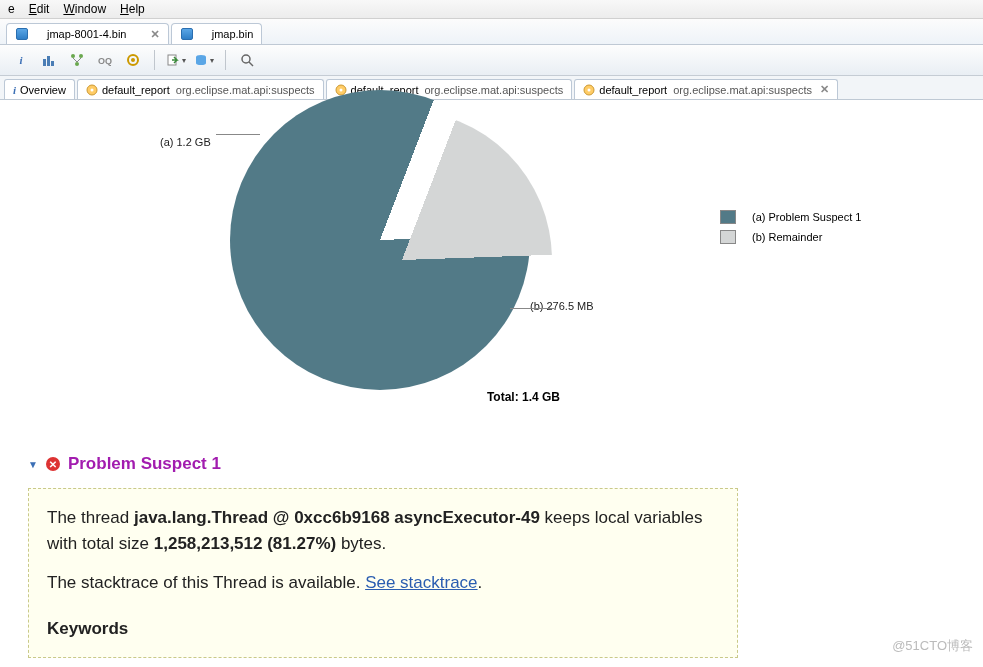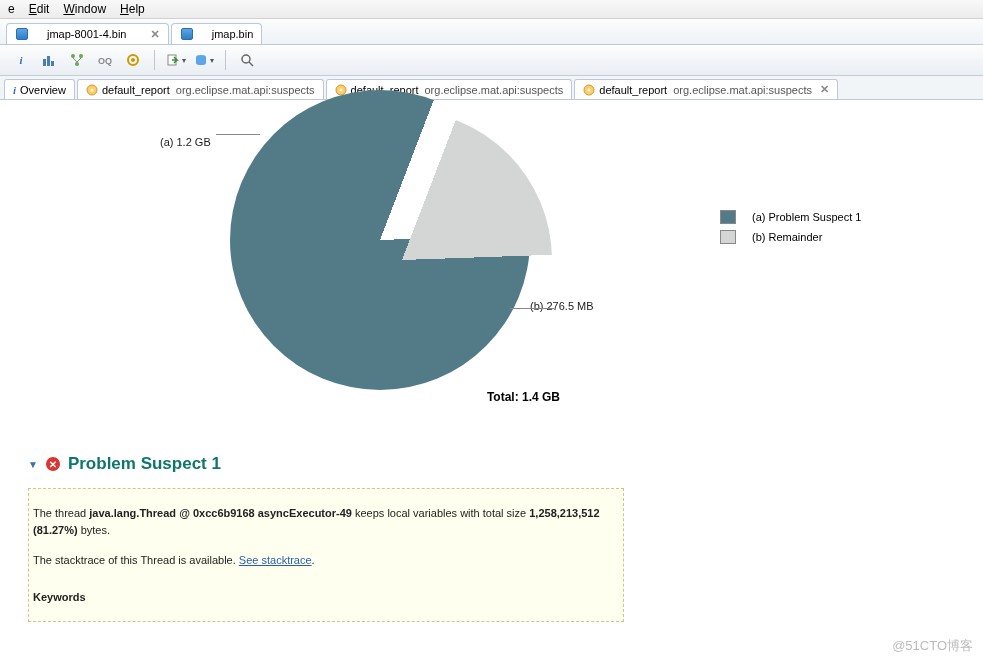--- a/index.html
+++ b/index.html
@@ -30,22 +30,22 @@
 .pie-slice-b { position:absolute; left:22px; top:20px; width:300px; height:300px; border-radius:50%; background: conic-gradient(from 88deg, transparent 0deg 293deg, #d4d6d6 293deg 360deg); }
 .callout { position:absolute; font-size:11px; color:#222; }
 .callout-line { position:absolute; border-top:1px solid #888; }
 .legend { position:absolute; left:700px; top:110px; font-size:11px; }
 .legend-item { display:flex; align-items:center; gap:16px; margin-bottom:6px; }
 .swatch { width:16px; height:14px; border:1px solid #888; }
 .total { text-align:right; font-weight:bold; font-size:12px; margin-top:10px; margin-left:-210px; width:540px; position:absolute; left:210px; top:280px; }
 .section-head { display:flex; align-items:center; gap:8px; margin: 44px 0 14px 8px; }
 .twist { color:#3b6fb5; font-size:10px; }
 .err-ico { width:14px; height:14px; border-radius:50%; background:#d33; color:#fff; display:flex; align-items:center; justify-content:center; font-size:10px; font-weight:bold; }
-.section-title { font-size:17px; font-weight:bold; color:#0f766e; font-family: Verdana, sans-serif; }
-.report-box { margin: 0 0 0 8px; width: 596px; background:#fffff0; border:1px dashed #c9c98a; padding:16px 4px; font-family: Verdana, sans-serif; font-size:11px; line-height:1.5; color:#222; }
+.section-title { font-size:17px; font-weight:bold; color:#a21caf; font-family: Verdana, sans-serif; }
+.report-box { margin: 0 0 0 8px; width: 710px; background:#fffff0; border:1px dashed #c9c98a; padding:16px 18px; font-family: Verdana, sans-serif; font-size:17px; line-height:1.5; color:#222; }
 .report-box p { margin-bottom:14px; }
 .report-box strong { font-weight:bold; }
 .report-box a { color:#2a5db0; }
 .keywords { font-weight:bold; margin-top:20px; }
 .watermark { position:absolute; right:10px; bottom:12px; color:#bbb; font-size:13px; }
 </style>
 </head>
 <body>
 
 <div class="menubar">

